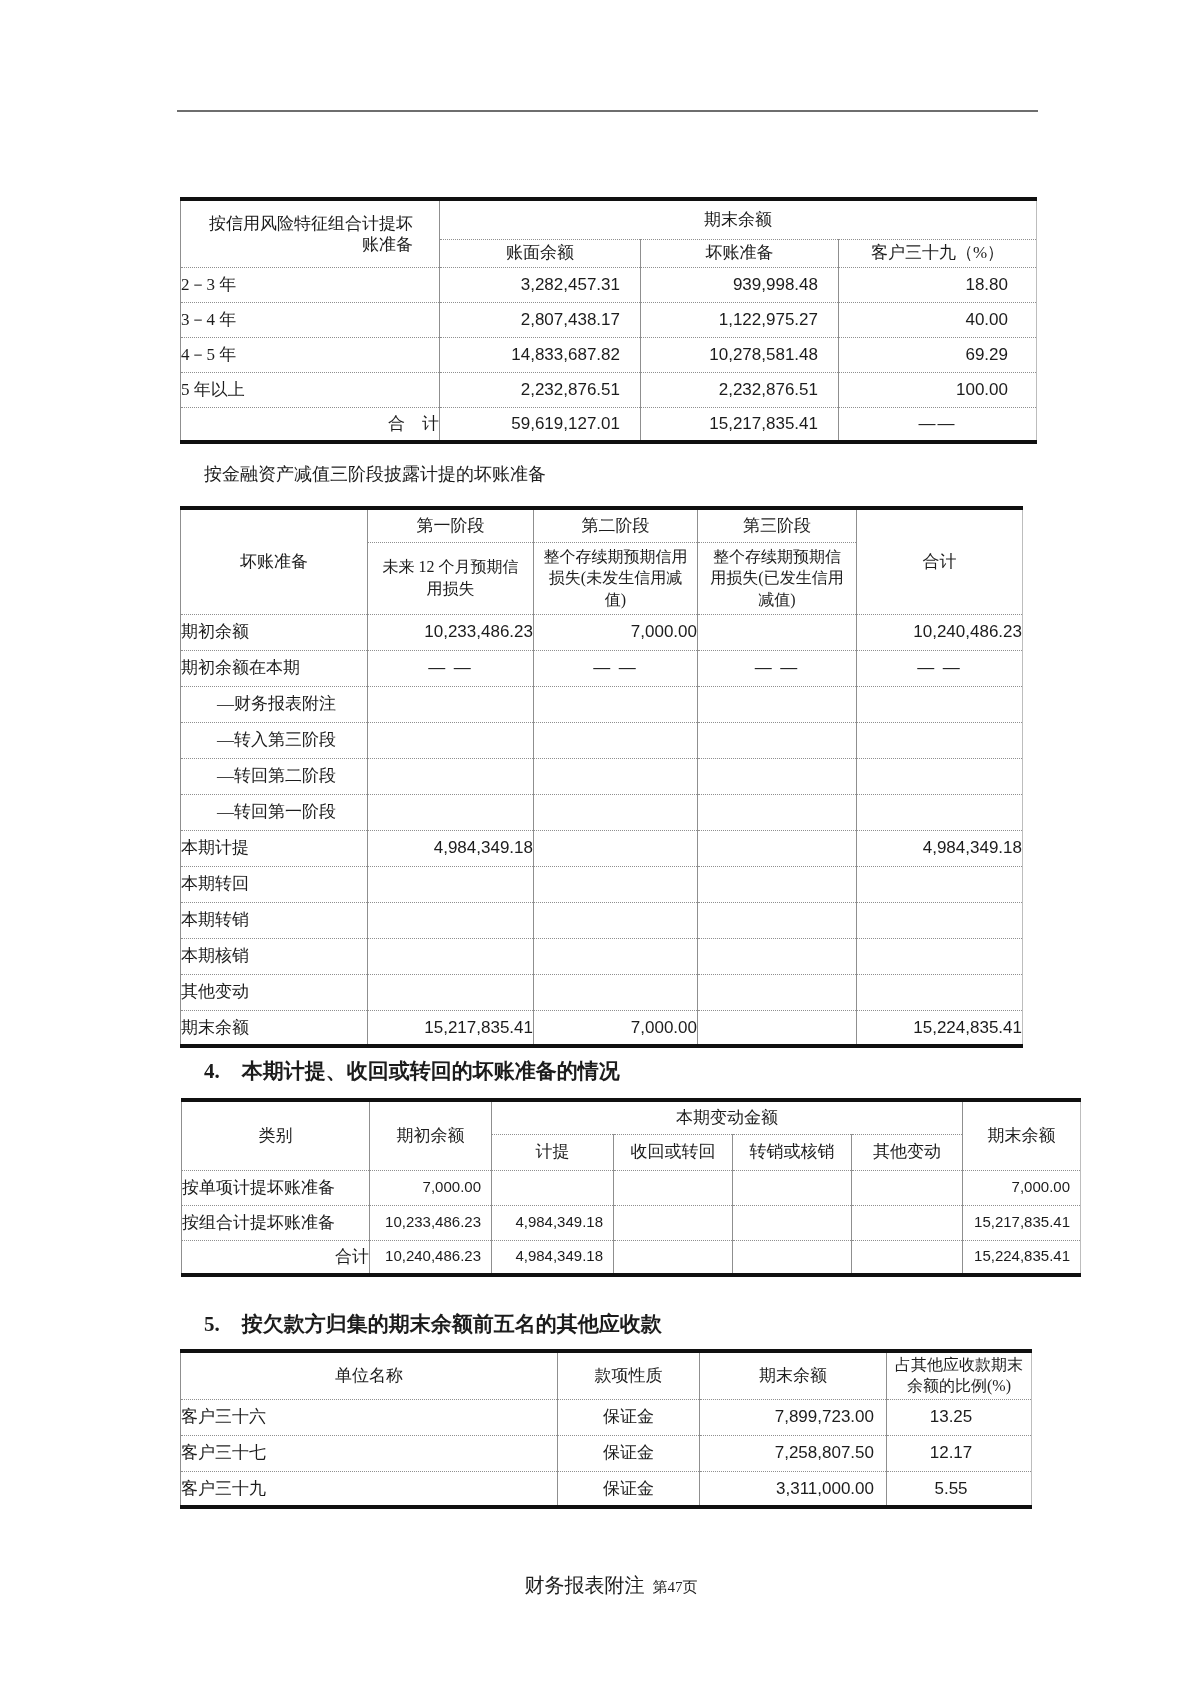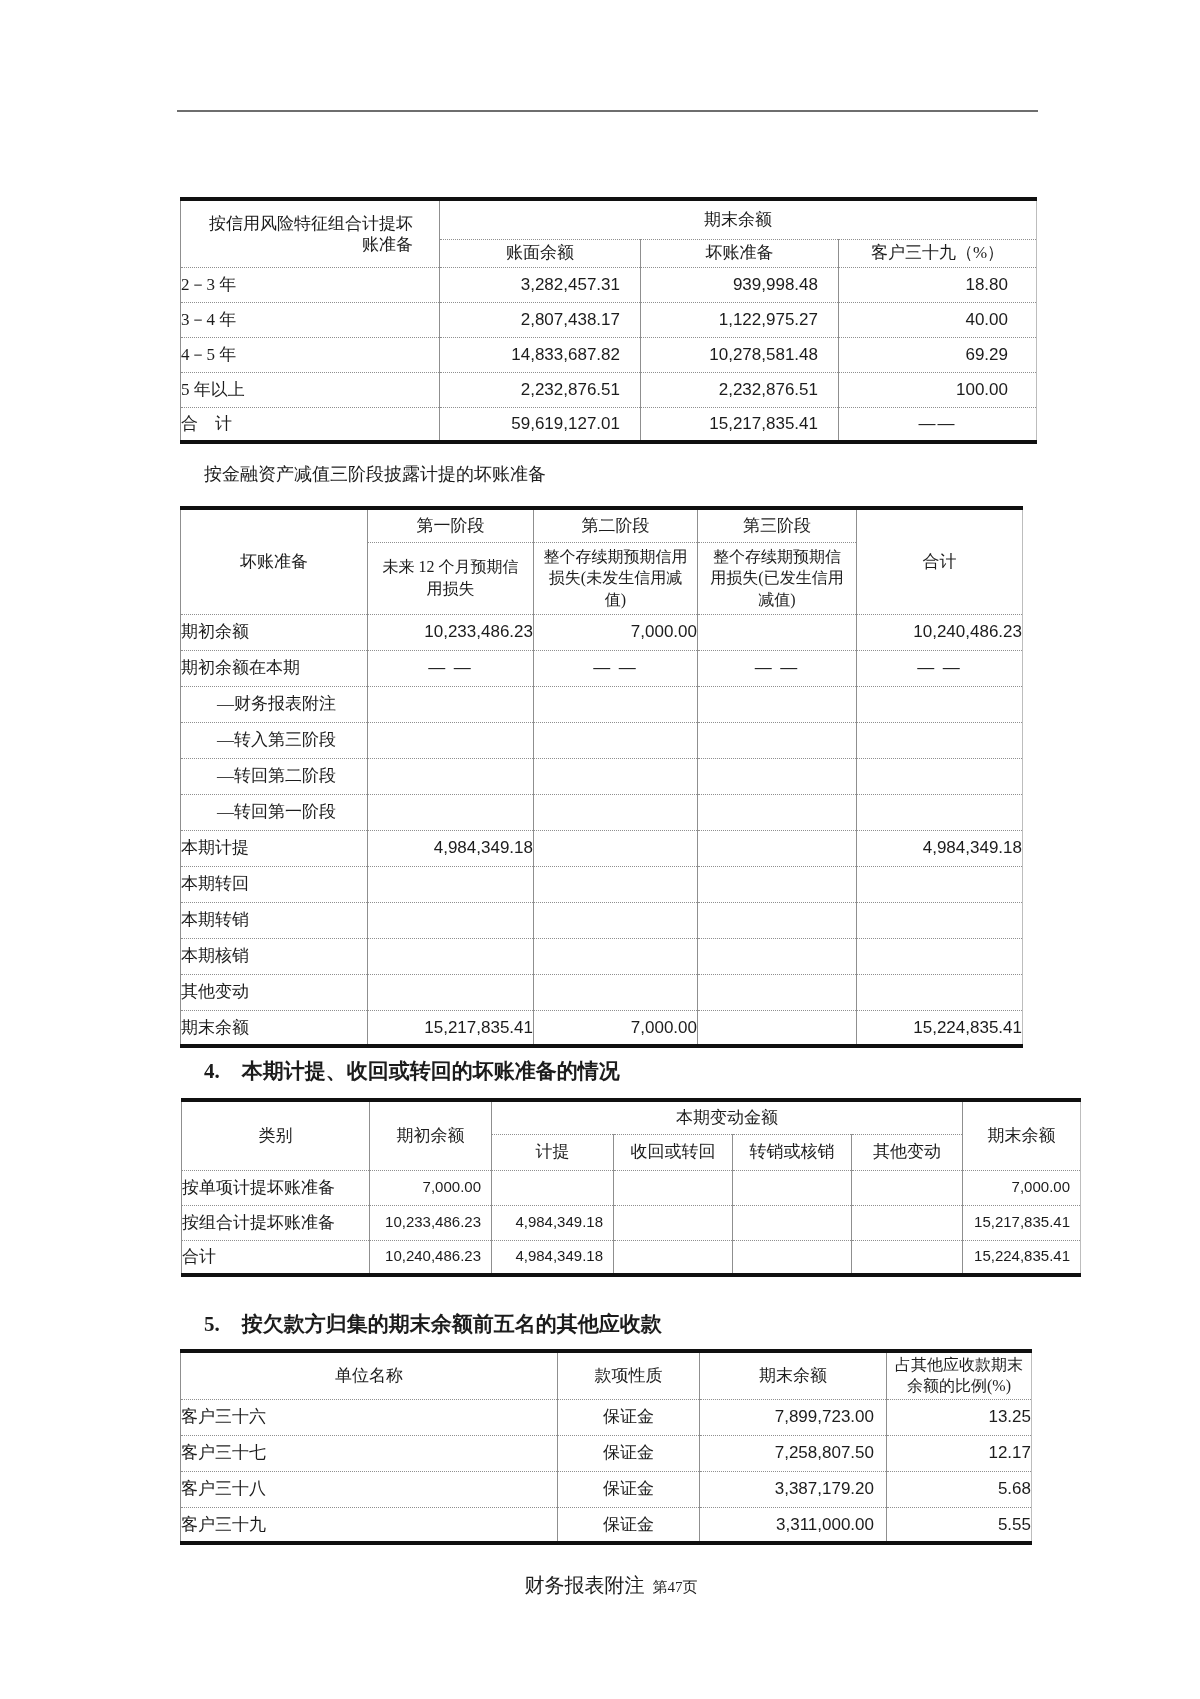--- a/index.html
+++ b/index.html
@@ -19,21 +19,21 @@
   }
   .t th, .t td {
     border-left:1px solid #8f8f8f; border-top:1px dotted #8f8f8f;
     padding:0; font-weight:normal; vertical-align:middle; overflow:hidden;
     font-size:17px; line-height:1.25;
   }
   .t thead tr:first-child > * { border-top:none; }
   .t th { text-align:center; }
   .lbl { text-align:left; padding-left:10px; }
   .lbl.ind { padding-left:36px; }
-  .lbl.ctr { text-align:left; padding-left:0; }
+  .lbl.ctr { text-align:right; padding-left:0; }
   .num {
     font-family:"Liberation Sans","DejaVu Sans",sans-serif;
     font-size:16px; text-align:right; padding-right:14px;
   }
   .dash {
     font-family:"Liberation Sans","DejaVu Sans",sans-serif;
     font-size:16px; text-align:center; letter-spacing:2px;
   }
   
   .t1 { left:180px; top:197px; width:856px; }
@@ -61,21 +61,21 @@
   .t3 thead tr:nth-child(2) { height:36px; }
   .t3 tbody tr { height:35px; }
   .t3 .num { font-size:15px; padding-right:10px; }
   
   .t4 { left:180px; top:1349px; width:851px; }
   .t4 thead tr { height:48px;padding-left:8px; }
   .t4 tbody tr { height:36px; }
   .t4 .hdr2 { font-size:16px; line-height:1.3; padding:0 6px; }
   .t4 .nature { text-align:center; }
   .t4 .bal { padding-right:12px; }
-  .t4 .pct { padding-right:0; }
+  .t4 .pct { text-align:center; padding-right:16px; }
   
   .footer {
     position:absolute; left:11px; top:1572px; width:100%; text-align:center;
   }
   .footer .f1 { font-size:20px; }
   .footer .f2 { font-size:15px; margin-left:8px; }
 </style>
 </head>
 <body>
 
@@ -330,26 +330,20 @@
       <td class="num bal">7,899,723.00</td>
       <td class="num pct">13.25</td>
     </tr>
     <tr>
       <td class="lbl">客户三十七</td>
       <td class="nature">保证金</td>
       <td class="num bal">7,258,807.50</td>
       <td class="num pct">12.17</td>
     </tr>
     <tr>
-      <td class="lbl">客户三十八</td>
-      <td class="nature">保证金</td>
-      <td class="num bal">3,387,179.20</td>
-      <td class="num pct">5.68</td>
-    </tr>
-    <tr>
       <td class="lbl">客户三十九</td>
       <td class="nature">保证金</td>
       <td class="num bal">3,311,000.00</td>
       <td class="num pct">5.55</td>
     </tr>
   </tbody>
 </table>
 
 <div class="footer">
   <span class="f1">财务报表附注</span><span class="f2">第47页</span>

